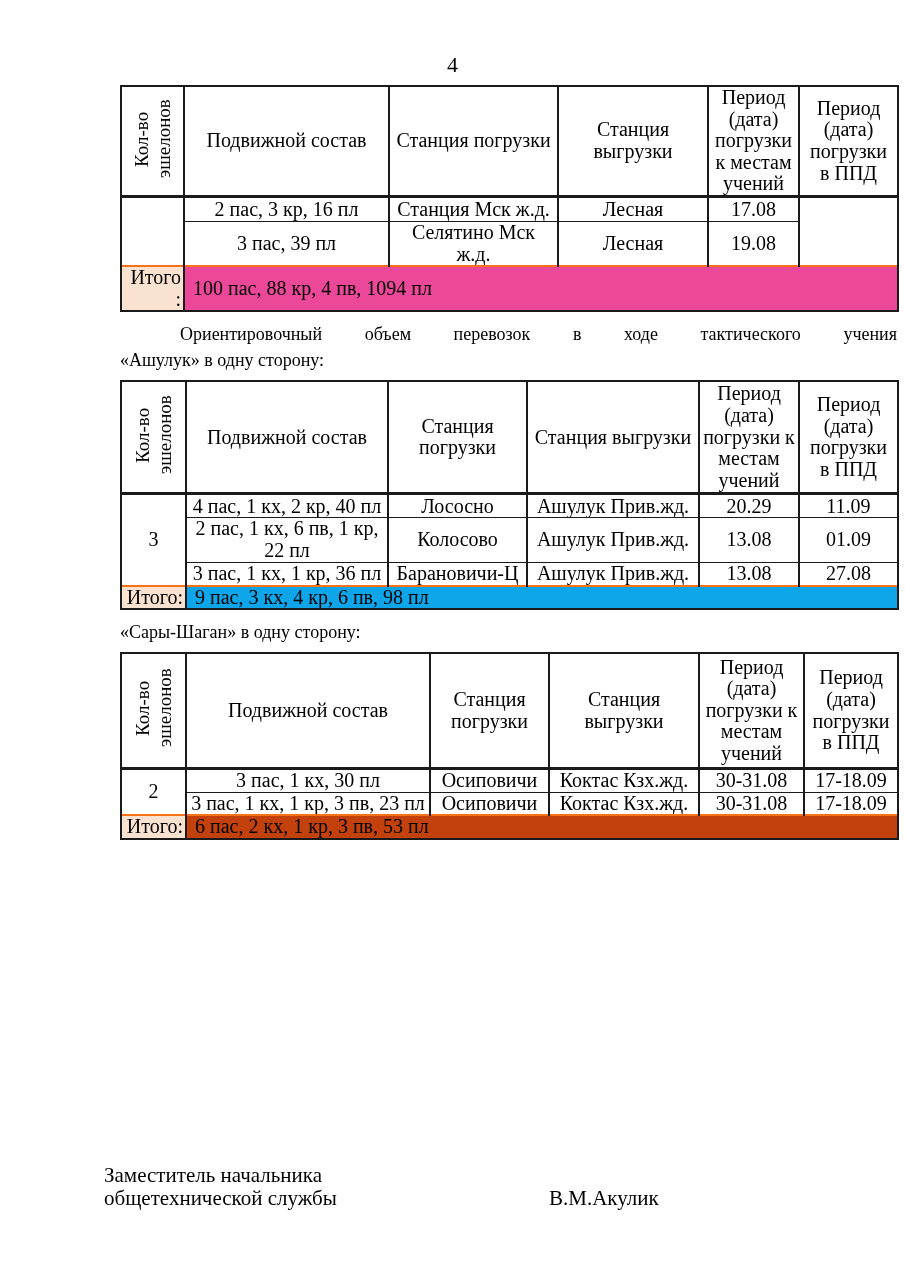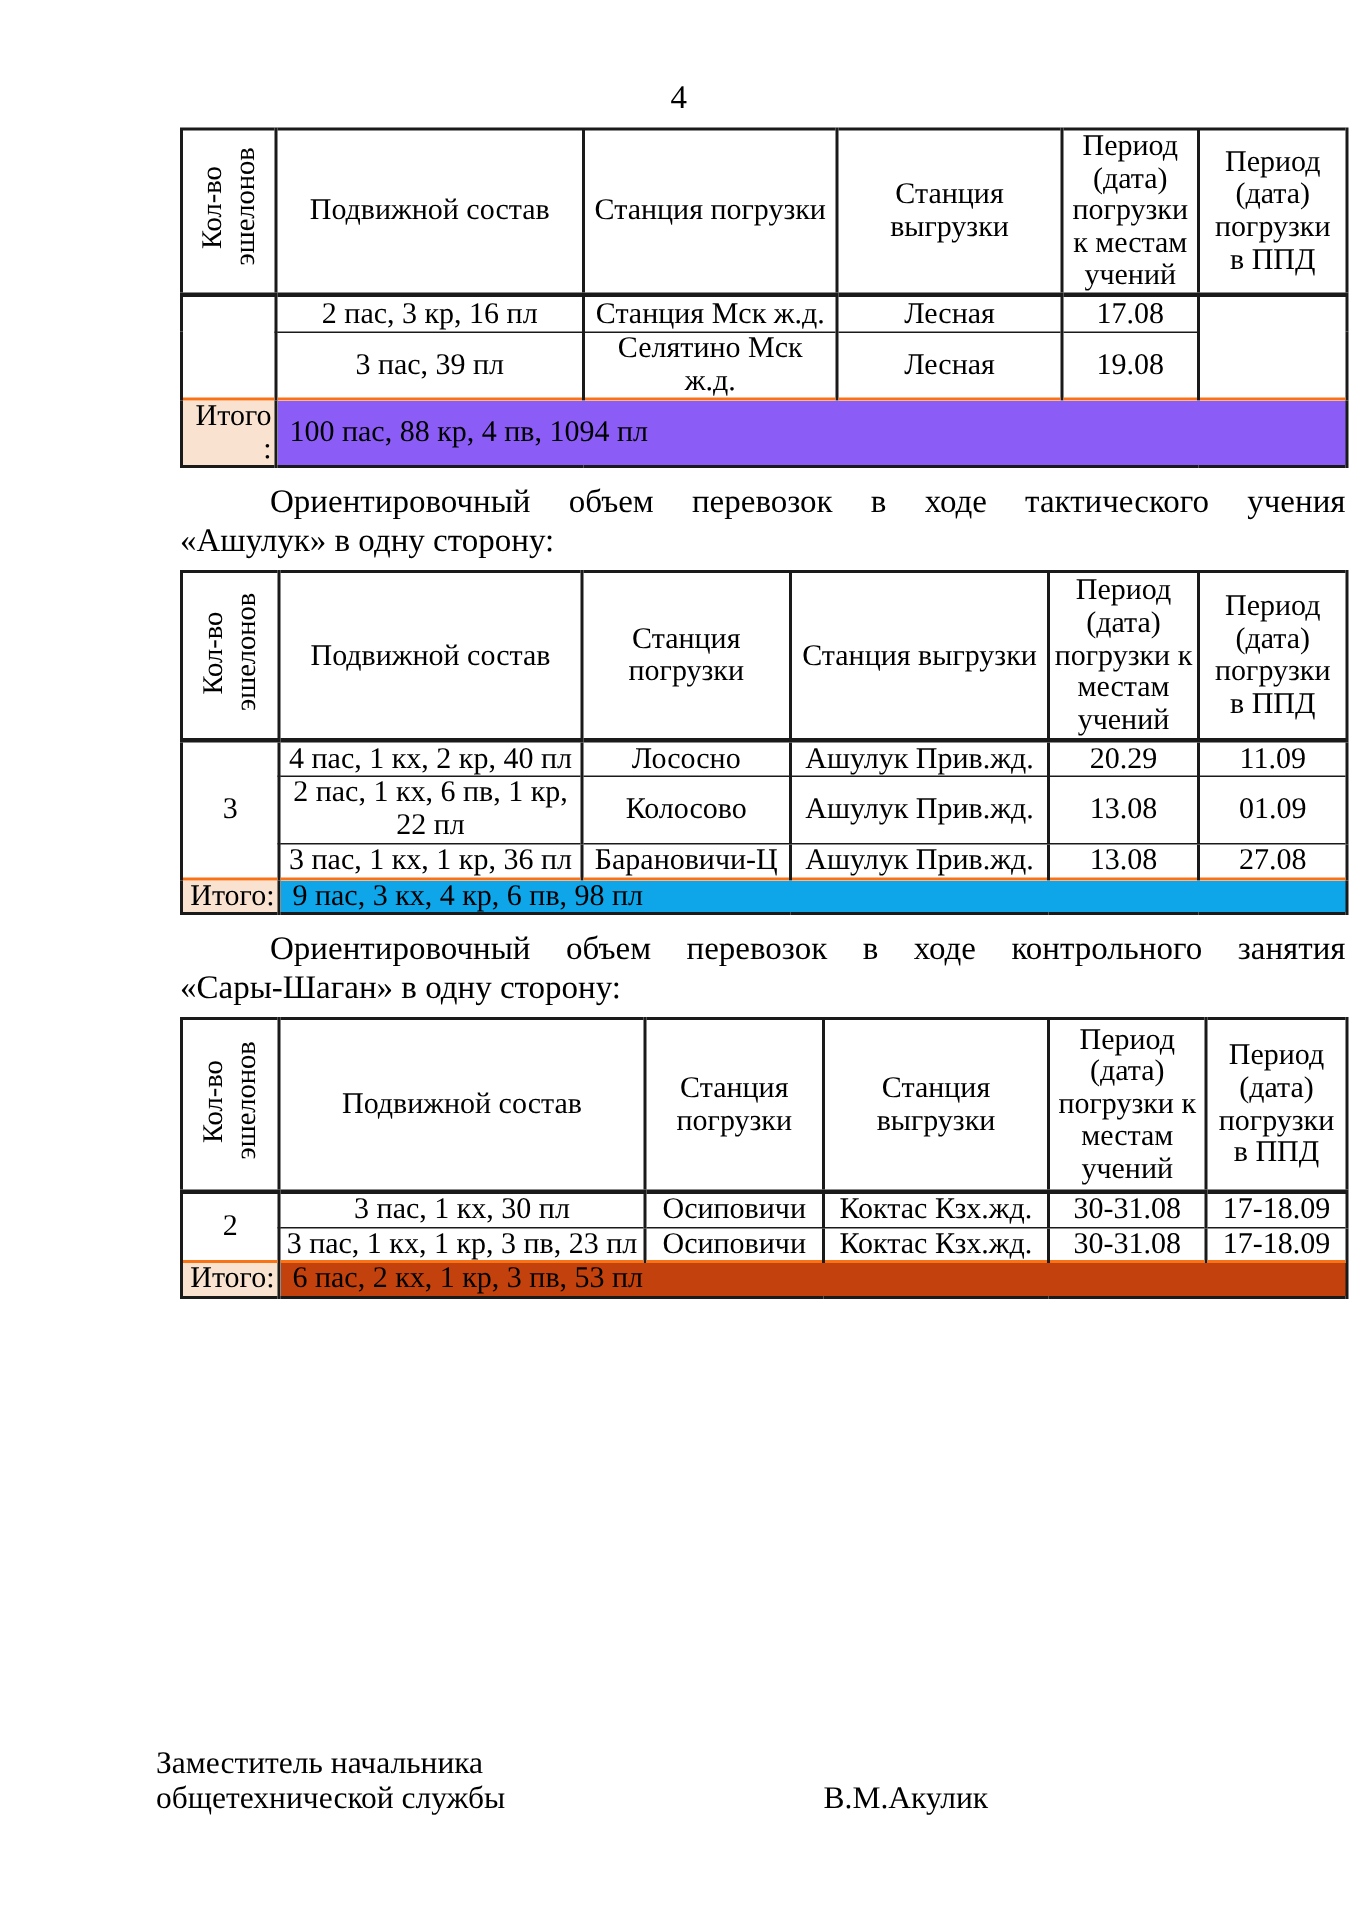--- a/index.html
+++ b/index.html
@@ -31,21 +31,21 @@
   table.t3 td { height:19px; }
   tr.row-total td {
     border-top:2px solid #f97316; height:21px;
   }
   .total-label { text-align:right !important; padding-right:2px !important; }
   .total-value { text-align:left !important; padding-left:8px !important; }
   .rot-text {
     display:inline-block; writing-mode:vertical-rl; transform:rotate(180deg);
     max-height:96px; font-size:19px; line-height:22px; white-space:normal;
   }
-  .para { font-size:22px; line-height:26px; margin-top:9px; margin-bottom:6px; }
+  .para { font-size:18px; line-height:26px; margin-top:9px; margin-bottom:6px; }
   .jline { text-align:justify; text-align-last:justify; text-indent:60px; }
   .nline { text-align:left; }
   .signature {
     position:absolute; left:104px; top:1164px; width:777px;
     font-size:21px; line-height:23px;
   }
   .sig-name { position:absolute; left:445px; top:23px; }
 </style>
 </head>
 <body>
@@ -82,21 +82,21 @@
         <td rowspan="2"></td>
       </tr>
       <tr>
         <td>3 пас, 39 пл</td>
         <td>Селятино Мск ж.д.</td>
         <td>Лесная</td>
         <td>19.08</td>
       </tr>
       <tr class="row-total">
         <td class="total-label" style="background:#f9e3d0">Итого:</td>
-        <td class="total-value" colspan="5" style="background:#8b5cf6">100 пас, 88 кр, 4 пв, 1094 пл</td>
+        <td class="total-value" colspan="5" style="background:#ec4899">100 пас, 88 кр, 4 пв, 1094 пл</td>
       </tr>
       </tbody>
     </table>
 
     <div class="para">
       <div class="jline">Ориентировочный объем перевозок в ходе тактического учения</div>
       <div class="nline">«Ашулук» в одну сторону:</div>
     </div>
 
     <table class="doc t2">
@@ -140,21 +140,20 @@
         <td>27.08</td>
       </tr>
       <tr class="row-total">
         <td class="total-label" style="background:#f9e3d0">Итого:</td>
         <td class="total-value" colspan="5" style="background:#0ea5e9">9 пас, 3 кх, 4 кр, 6 пв, 98 пл</td>
       </tr>
       </tbody>
     </table>
 
     <div class="para">
-      <div class="jline">Ориентировочный объем перевозок в ходе контрольного занятия</div>
       <div class="nline">«Сары-Шаган» в одну сторону:</div>
     </div>
 
     <table class="doc t3">
       <colgroup>
         <col style="width:65px">
           <col style="width:244px">
           <col style="width:119px">
         <col style="width:150px">
           <col style="width:105px">

